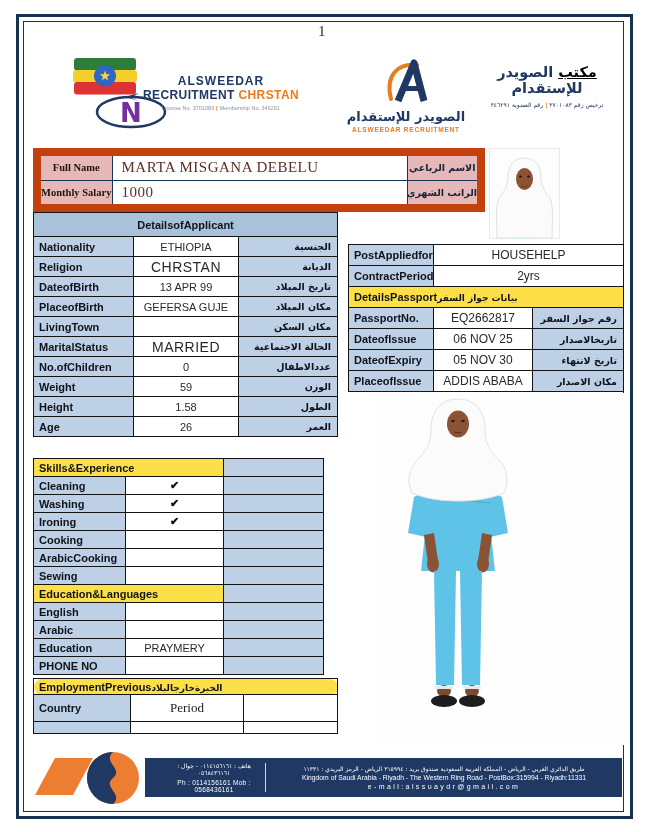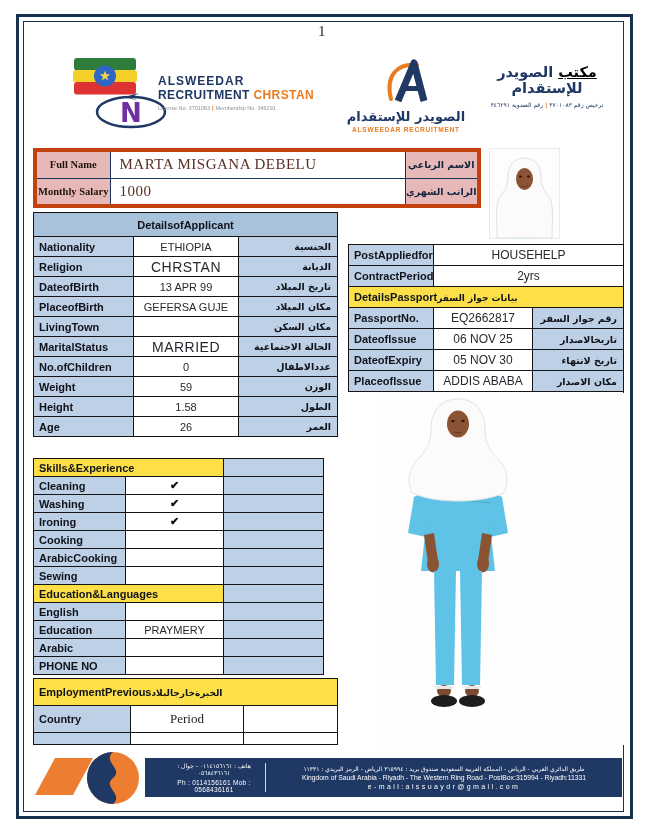--- a/index.html
+++ b/index.html
@@ -8,41 +8,41 @@
   #page { position:relative; width:650px; height:832px; background:#fff; overflow:hidden; }
 
   .frame-outer { position:absolute; left:16px; top:14px; width:617px; height:805px; border:3px solid #16324f; }
   .frame-inner { position:absolute; left:23px; top:21px; width:601px; height:791px; border:1px solid #16324f; }
 
   .page-num { position:absolute; left:318px; top:23px; font:15px "Liberation Serif", serif; color:#1c2733; }
 
   
   .flag-logo { position:absolute; left:72px; top:56px; }
   .n-logo { position:absolute; left:94px; top:92px; }
-  .office-block { position:absolute; left:158px; top:74px; width:158px; text-align:left; }
+  .office-block { position:absolute; left:142px; top:74px; width:158px; text-align:center; }
   .office-l1 { font-size:12px; font-weight:bold; color:#1f3864; letter-spacing:1px; }
   .office-l2 { font-size:12px; font-weight:bold; color:#1f3864; letter-spacing:.4px; }
   .office-l2 .orange { color:#e87c1e; }
   .office-lic { font-size:5.5px; color:#8d9299; margin-top:3px; }
   .office-lic .pipe { color:#e87c1e; font-weight:bold; padding:0 2px; }
   .center-logo { position:absolute; left:338px; top:58px; width:136px; text-align:center; }
   .cl-ar { font-family:"DejaVu Sans", sans-serif; font-size:13px; font-weight:bold; color:#1f3864; direction:rtl; margin-top:1px; }
   .cl-en { font-size:6.5px; font-weight:bold; color:#e87c1e; letter-spacing:.8px; margin-top:2px; }
   .right-logo { position:absolute; left:466px; top:64px; width:162px; text-align:center; direction:rtl; }
   .rl-title { font-family:"DejaVu Sans", sans-serif; font-size:14.5px; font-weight:bold; color:#1f3864; }
   .rl-title .orange { color:#000000;text-decoration:underline; }
   .rl-sub { font-family:"DejaVu Sans", sans-serif; font-size:6px; color:#1f3864; margin-top:5px; }
   .rl-sub .pipe { color:#e87c1e; font-weight:bold; padding:0 2px; }
 
   
   table { border-collapse:collapse; table-layout:fixed; }
   td { overflow:hidden; white-space:nowrap; }
 
   
-  .t-name { position:absolute; left:33px; top:148px; width:444px; border:4px solid #c2410c; }
+  .t-name { position:absolute; left:33px; top:148px; width:444px; border:8px solid #c2410c; }
   .t-name td { border:1.5px solid #17365d; height:28px; }
   .t-name .lblp { width:75px; background:#e6b9b8; font:bold 10.5px "Liberation Serif", serif; color:#201409; text-align:center; }
   .t-name .valp { width:295px; font:15px "Liberation Serif", serif; color:#5d2f25; padding-left:9px; letter-spacing:.5px; }
   .t-name .arp  { width:74px; background:#e6b9b8; font-family:"DejaVu Sans", sans-serif; font-size:9.5px; font-weight:bold; color:#14233c; text-align:center; direction:rtl; }
 
   
   .portrait { position:absolute; left:489px; top:148px; }
 
   
   .t-app { position:absolute; left:33px; top:212px; width:304px; }
@@ -63,21 +63,21 @@
   .val.sm { font-size:12px; }
   .val.chk { font-weight:bold; font-size:11px; color:#111; }
   .arl { background:#bdd0e6; font-family:"DejaVu Sans", sans-serif; font-size:9.5px; font-weight:bold; color:#10131a; text-align:right; padding-right:6px; direction:rtl; }
   .fillb { background:#bdd0e6; }
   .per { background:#fff; font:13px "Liberation Serif", serif; color:#1c1c1c; text-align:center;margin-top:48px; }
 
   .t-app col.c1 { width:100px; } .t-app col.c2 { width:105px; } .t-app col.c3 { width:99px; }
   .t-right col.c1 { width:85px; } .t-right col.c2 { width:99px; } .t-right col.c3 { width:91px; }
   .t-skill col.c1 { width:92px; } .t-skill col.c2 { width:98px; } .t-skill col.c3 { width:100px; }
   .t-emp col.c1 { width:97px; } .t-emp col.c2 { width:113px; } .t-emp col.c3 { width:94px; }
-  .t-emp .rh { height:27px; } .t-emp .rc { height:27px; } .t-emp .rl2 { height:12px; }
+  .t-emp .rh { height:16px;border-radius:10px; } .t-emp .rc { height:27px; } .t-emp .rl2 { height:12px; }
 
   
   .fullbody { position:absolute; left:378px; top:393px; }
 
   
   .f-para { position:absolute; left:33px; top:758px; }
   .f-circle { position:absolute; left:86px; top:751px; }
   .f-bar { position:absolute; left:145px; top:758px; width:477px; height:39px; background:#1f3864; display:flex; align-items:stretch; color:#fff; }
   .f-phone { width:120px; display:flex; flex-direction:column; justify-content:center; text-align:center; padding-left:18px; }
   .f-phone-ar { font-family:"DejaVu Sans", sans-serif; font-size:6px; direction:rtl; }
@@ -351,27 +351,27 @@
         <td class="fillb"></td>
       </tr>
     </tbody>
     <tbody id="edu-body">
         <tr>
           <td class="lbl">English</td>
           <td class="val"></td>
           <td class="fillb"></td>
         </tr>
         <tr>
+          <td class="lbl">Arabic</td>
+          <td class="val"></td>
+          <td class="fillb"></td>
+        </tr>
+        <tr>
           <td class="lbl">Education</td>
           <td class="val">PRAYMERY</td>
-          <td class="fillb"></td>
-        </tr>
-        <tr>
-          <td class="lbl">Arabic</td>
-          <td class="val"></td>
           <td class="fillb"></td>
         </tr>
         <tr>
           <td class="lbl">PHONE NO</td>
           <td class="val"></td>
           <td class="fillb"></td>
         </tr>
       </tbody>
   </table>
 

